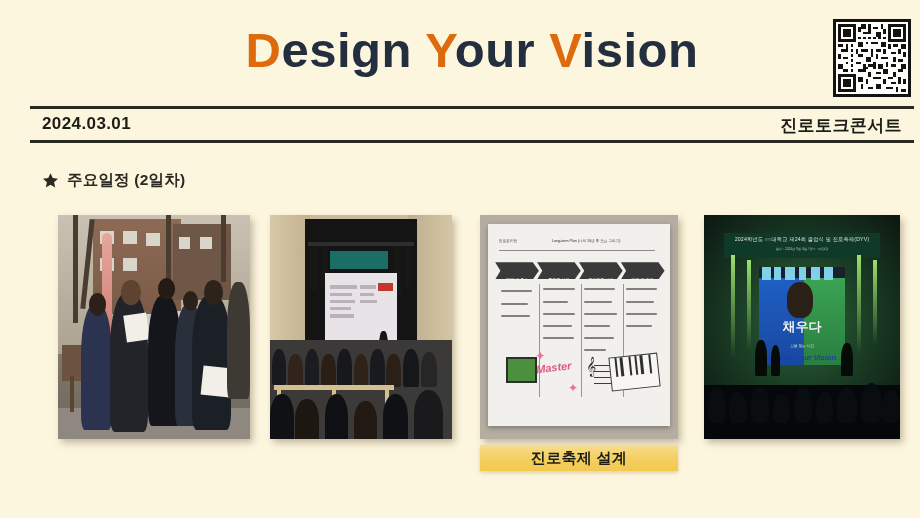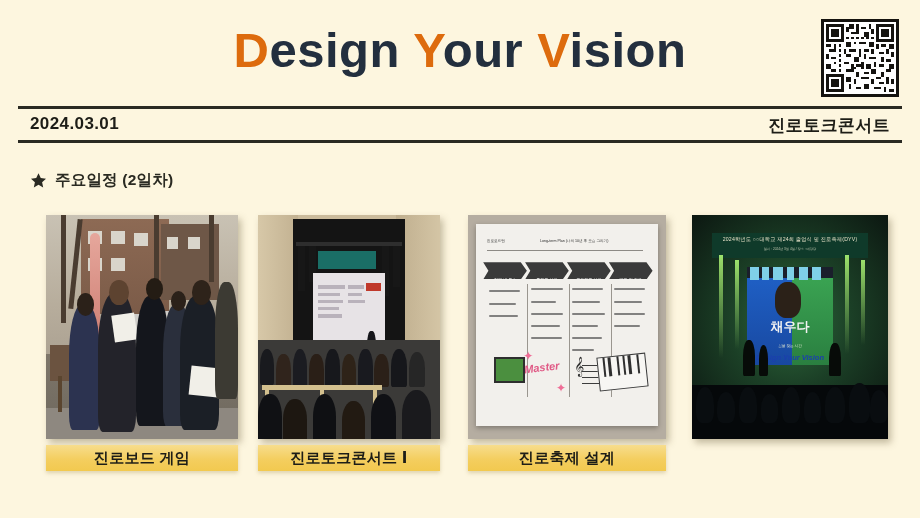--- a/index.html
+++ b/index.html
@@ -13,20 +13,21 @@
     font-family: "Liberation Sans", "DejaVu Sans", sans-serif;
     overflow: hidden;
     position: relative;
   }
 
   
   .slide {
     position: absolute;
     inset: 0;
     background: #fdf6df;
+    margin-left: 12px;
   }
 
   .title-row {
     position: absolute;
     left: 0;
     top: 0;
     width: 920px;
     height: 108px;
   }
 
@@ -403,21 +404,20 @@
           <div class="person" style="left:47%;top:36%;width:17%;height:58%;background:#14161c;"></div>
           <div class="head" style="left:52%;top:28%;width:9%;height:10%;background:#241c14;"></div>
           <div class="person" style="left:61%;top:40%;width:15%;height:54%;background:#2a2f3c;"></div>
           <div class="head" style="left:65%;top:34%;width:8%;height:9%;background:#2b2119;"></div>
           <div class="person" style="left:70%;top:36%;width:20%;height:60%;background:#1b1f26;"></div>
           <div class="head" style="left:76%;top:29%;width:10%;height:11%;background:#2e231a;"></div>
           <div class="p1-paper" style="left:75%;top:68%;width:15%;height:13%;transform:rotate(6deg);"></div>
           <div class="person" style="left:88%;top:30%;width:12%;height:52%;background:#3c3a33;"></div>
         </div>
       </div>
-      <div class="caption">진로보드 게임</div>
     </div>
 
     <div class="card card-2">
       <div class="photo">
         <div class="scene">
           <div class="p2-bg"></div>
           <div class="p2-wallL"></div>
           <div class="p2-wallR"></div>
           <div class="p2-stagebox"></div>
           <div class="p2-truss"></div>
@@ -456,21 +456,20 @@
           <div class="p2-railv" style="left:34%;top:76%;width:4px;height:14%;"></div>
           <div class="p2-railv" style="left:63%;top:76%;width:4px;height:14%;"></div>
           <div class="p2-crowd" style="left:0%;top:80%;width:13%;height:22%;background:#101114;"></div>
           <div class="p2-crowd" style="left:14%;top:82%;width:13%;height:20%;background:#1d1711;"></div>
           <div class="p2-crowd" style="left:30%;top:80%;width:13%;height:22%;background:#0f1013;"></div>
           <div class="p2-crowd" style="left:46%;top:83%;width:13%;height:19%;background:#221a12;"></div>
           <div class="p2-crowd" style="left:62%;top:80%;width:14%;height:22%;background:#101115;"></div>
           <div class="p2-crowd" style="left:79%;top:78%;width:16%;height:24%;background:#1a1a1d;"></div>
         </div>
       </div>
-      <div class="caption">진로토크콘서트 Ⅰ</div>
     </div>
 
     <div class="card card-3">
       <div class="photo">
         <div class="scene">
           <div class="p3-bg"></div>
           <div class="p3-sheet">
             <div class="p3-toprow">
               <span class="p3-tl">진로로드맵</span>
               <span class="p3-tr">Long-term Plan (나의 10년 후 모습 그리기)</span>

